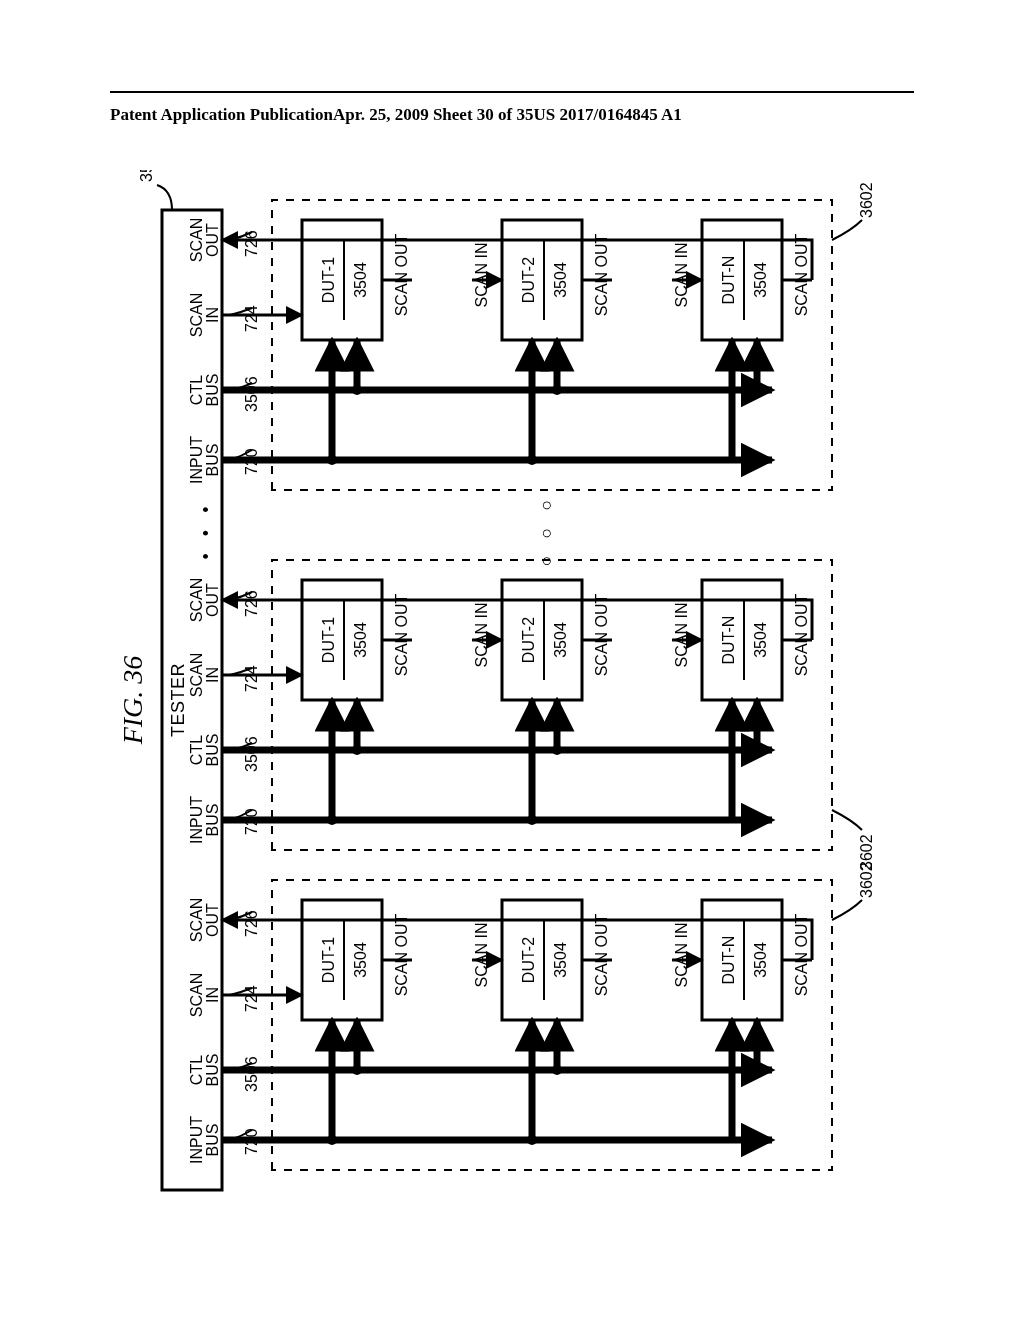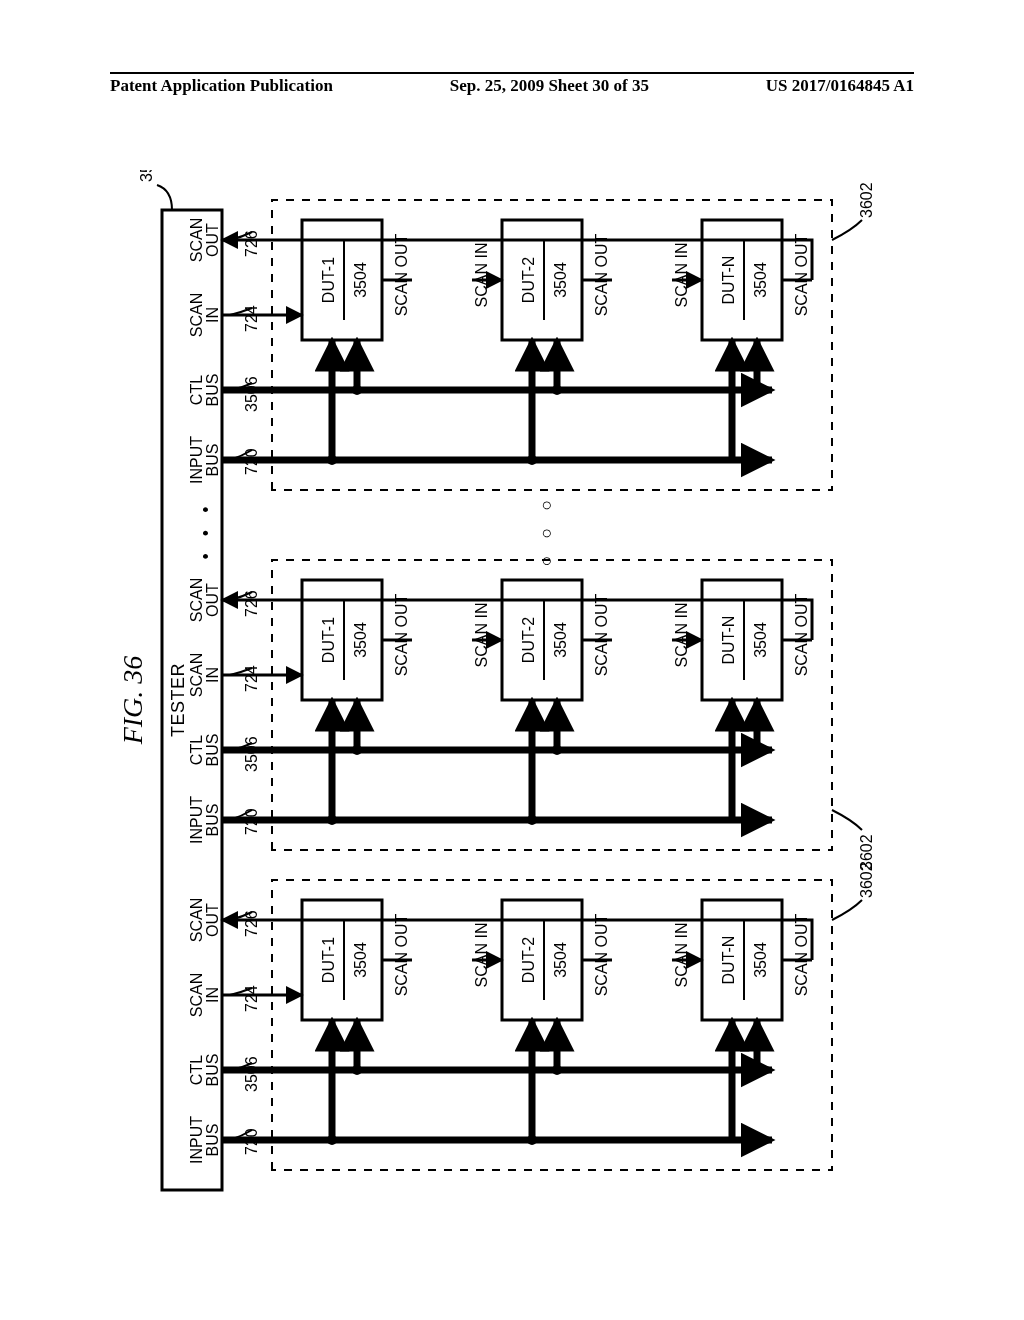--- a/index.html
+++ b/index.html
@@ -6,30 +6,29 @@
     margin: 0;
     padding: 0;
     background: #fff;
     font-family: "Times New Roman", serif;
     width: 1024px;
     height: 1320px;
     position: relative;
   }
   .page-header {
     position: absolute;
-    top: 72px;
+    top: 91px;
     left: 110px;
     right: 110px;
     border-top: 2px solid #000;
     height: 24px;
     font-weight: bold;
     font-size: 17px;
     display: flex;
-    justify-content: space-between;
-    padding-top: 2px;
+    padding-top: 12px;
   }
   .figure-wrap {
     position: absolute;
     left: 50%;
     top: 700px;
     transform: translate(-50%, -50%) rotate(-90deg);
     transform-origin: center center;
   }
   svg { display: block; }
   .lbl {
@@ -51,21 +50,21 @@
   .thin { stroke:#000; stroke-width:2; fill:none; }
   .med  { stroke:#000; stroke-width:3; fill:none; }
   .fat  { stroke:#000; stroke-width:7; fill:none; }
   .dash { stroke:#000; stroke-width:2; fill:none; stroke-dasharray:8 8; }
 </style>
 </head>
 <body>
 
 <div class="page-header">
   <span>Patent Application Publication</span>
-  <span>Sep. 25, 2009  Sheet 30 of 35</span>
+  <span>Apr. 25, 2009  Sheet 30 of 35</span>
   <span>US 2017/0164845 A1</span>
 </div>
 
 <div class="figure-wrap">
 <svg width="1060" height="800" viewBox="0 0 1060 800">
   <defs>
     <marker id="ah" viewBox="0 0 10 10" refX="9" refY="5" markerWidth="6" markerHeight="6" orient="auto-start-reverse">
       <path d="M0 0 L10 5 L0 10 z" fill="#000"></path>
     </marker>
     <marker id="ahF" viewBox="0 0 10 10" refX="9" refY="5" markerWidth="5" markerHeight="5" orient="auto-start-reverse">

